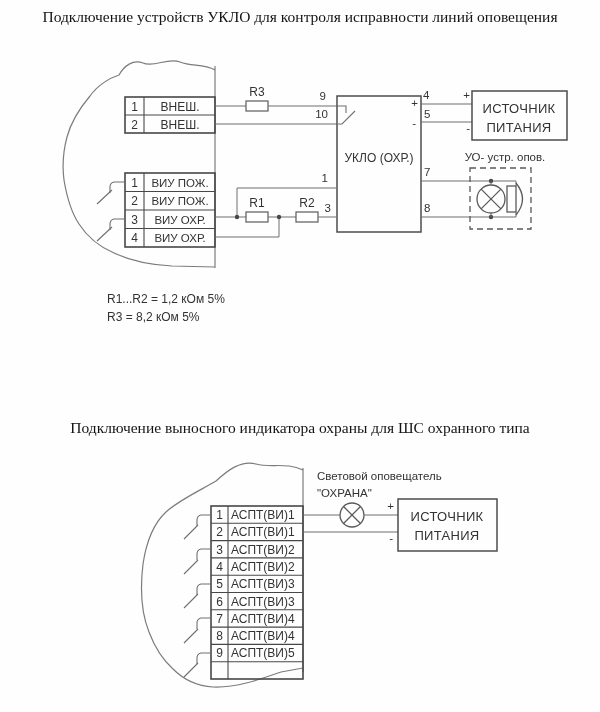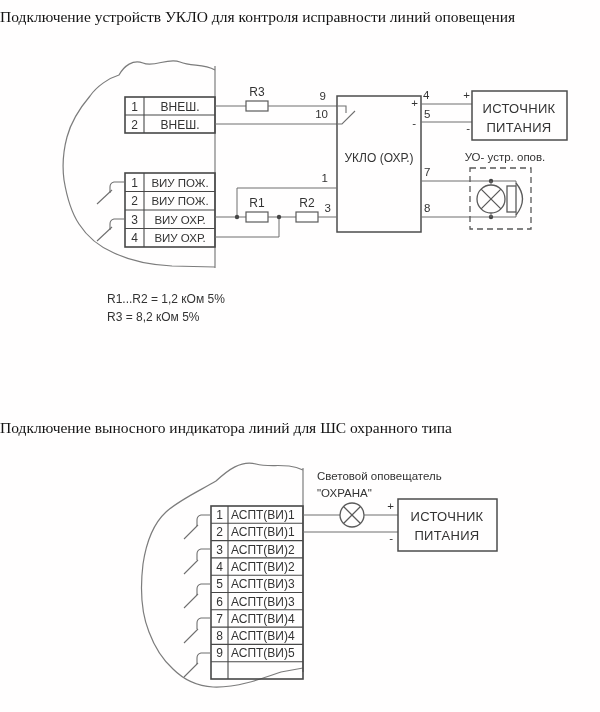--- a/index.html
+++ b/index.html
@@ -1,21 +1,21 @@
 <!DOCTYPE html>
 <html><head>
 <meta charset="utf-8">
 <style>
   html,body { margin:0; padding:0; background:#ffffff; }
   #page {
     position:relative; width:600px; height:712px; background:#fffefe;
     font-family:"Liberation Sans", sans-serif; overflow:hidden;
   }
   .title {
-    position:absolute; left:0; width:600px; text-align:left;
+    position:absolute; left:0; width:600px; text-align:center;
     font-family:"Liberation Serif", serif; font-size:15.5px; color:#141414;
   }
   #title1 { top:8px; }
   #title2 { top:419px; }
   #schematic { position:absolute; left:0; top:0; }
   
   .wire   { stroke:#6f6f6f; stroke-width:1;   fill:none; }
   .blob   { stroke:#7c7c7c; stroke-width:1.2; fill:none; }
   .block  { stroke:#474747; stroke-width:1.6; fill:none; }
   .cellln { stroke:#474747; stroke-width:1.1; fill:none; }
@@ -32,21 +32,21 @@
   .pin   { font-size:11.5px; }
   .pow   { font-size:13px; letter-spacing:0.3px; }
   .note  { font-size:12px; }
 </style>
 </head>
 <body>
 
 <div id="page">
 
   <div class="title" id="title1">Подключение устройств УКЛО для контроля исправности линий оповещения</div>
-  <div class="title" id="title2">Подключение выносного индикатора линий для ШС охранного типа</div>
+  <div class="title" id="title2">Подключение выносного индикатора охраны для ШС охранного типа</div>
 
   <svg id="schematic" width="600" height="712" viewBox="0 0 600 712">
 
     <g>
 
       <path class="blob" d="M215,70 C203,63 192,67 180,62 C168,57 154,68 143,63 C133,59 124,66 119,75
            C109,78 97,86 90,96 C79,109 71,122 67,137 C63,152 62,165 64,180
            C67,198 71,212 79,224 C88,238 100,247 114,253 C131,261 152,265 172,266 L215,267"></path>
       <line class="blob" x1="215" y1="66" x2="215" y2="268"></line>
 

